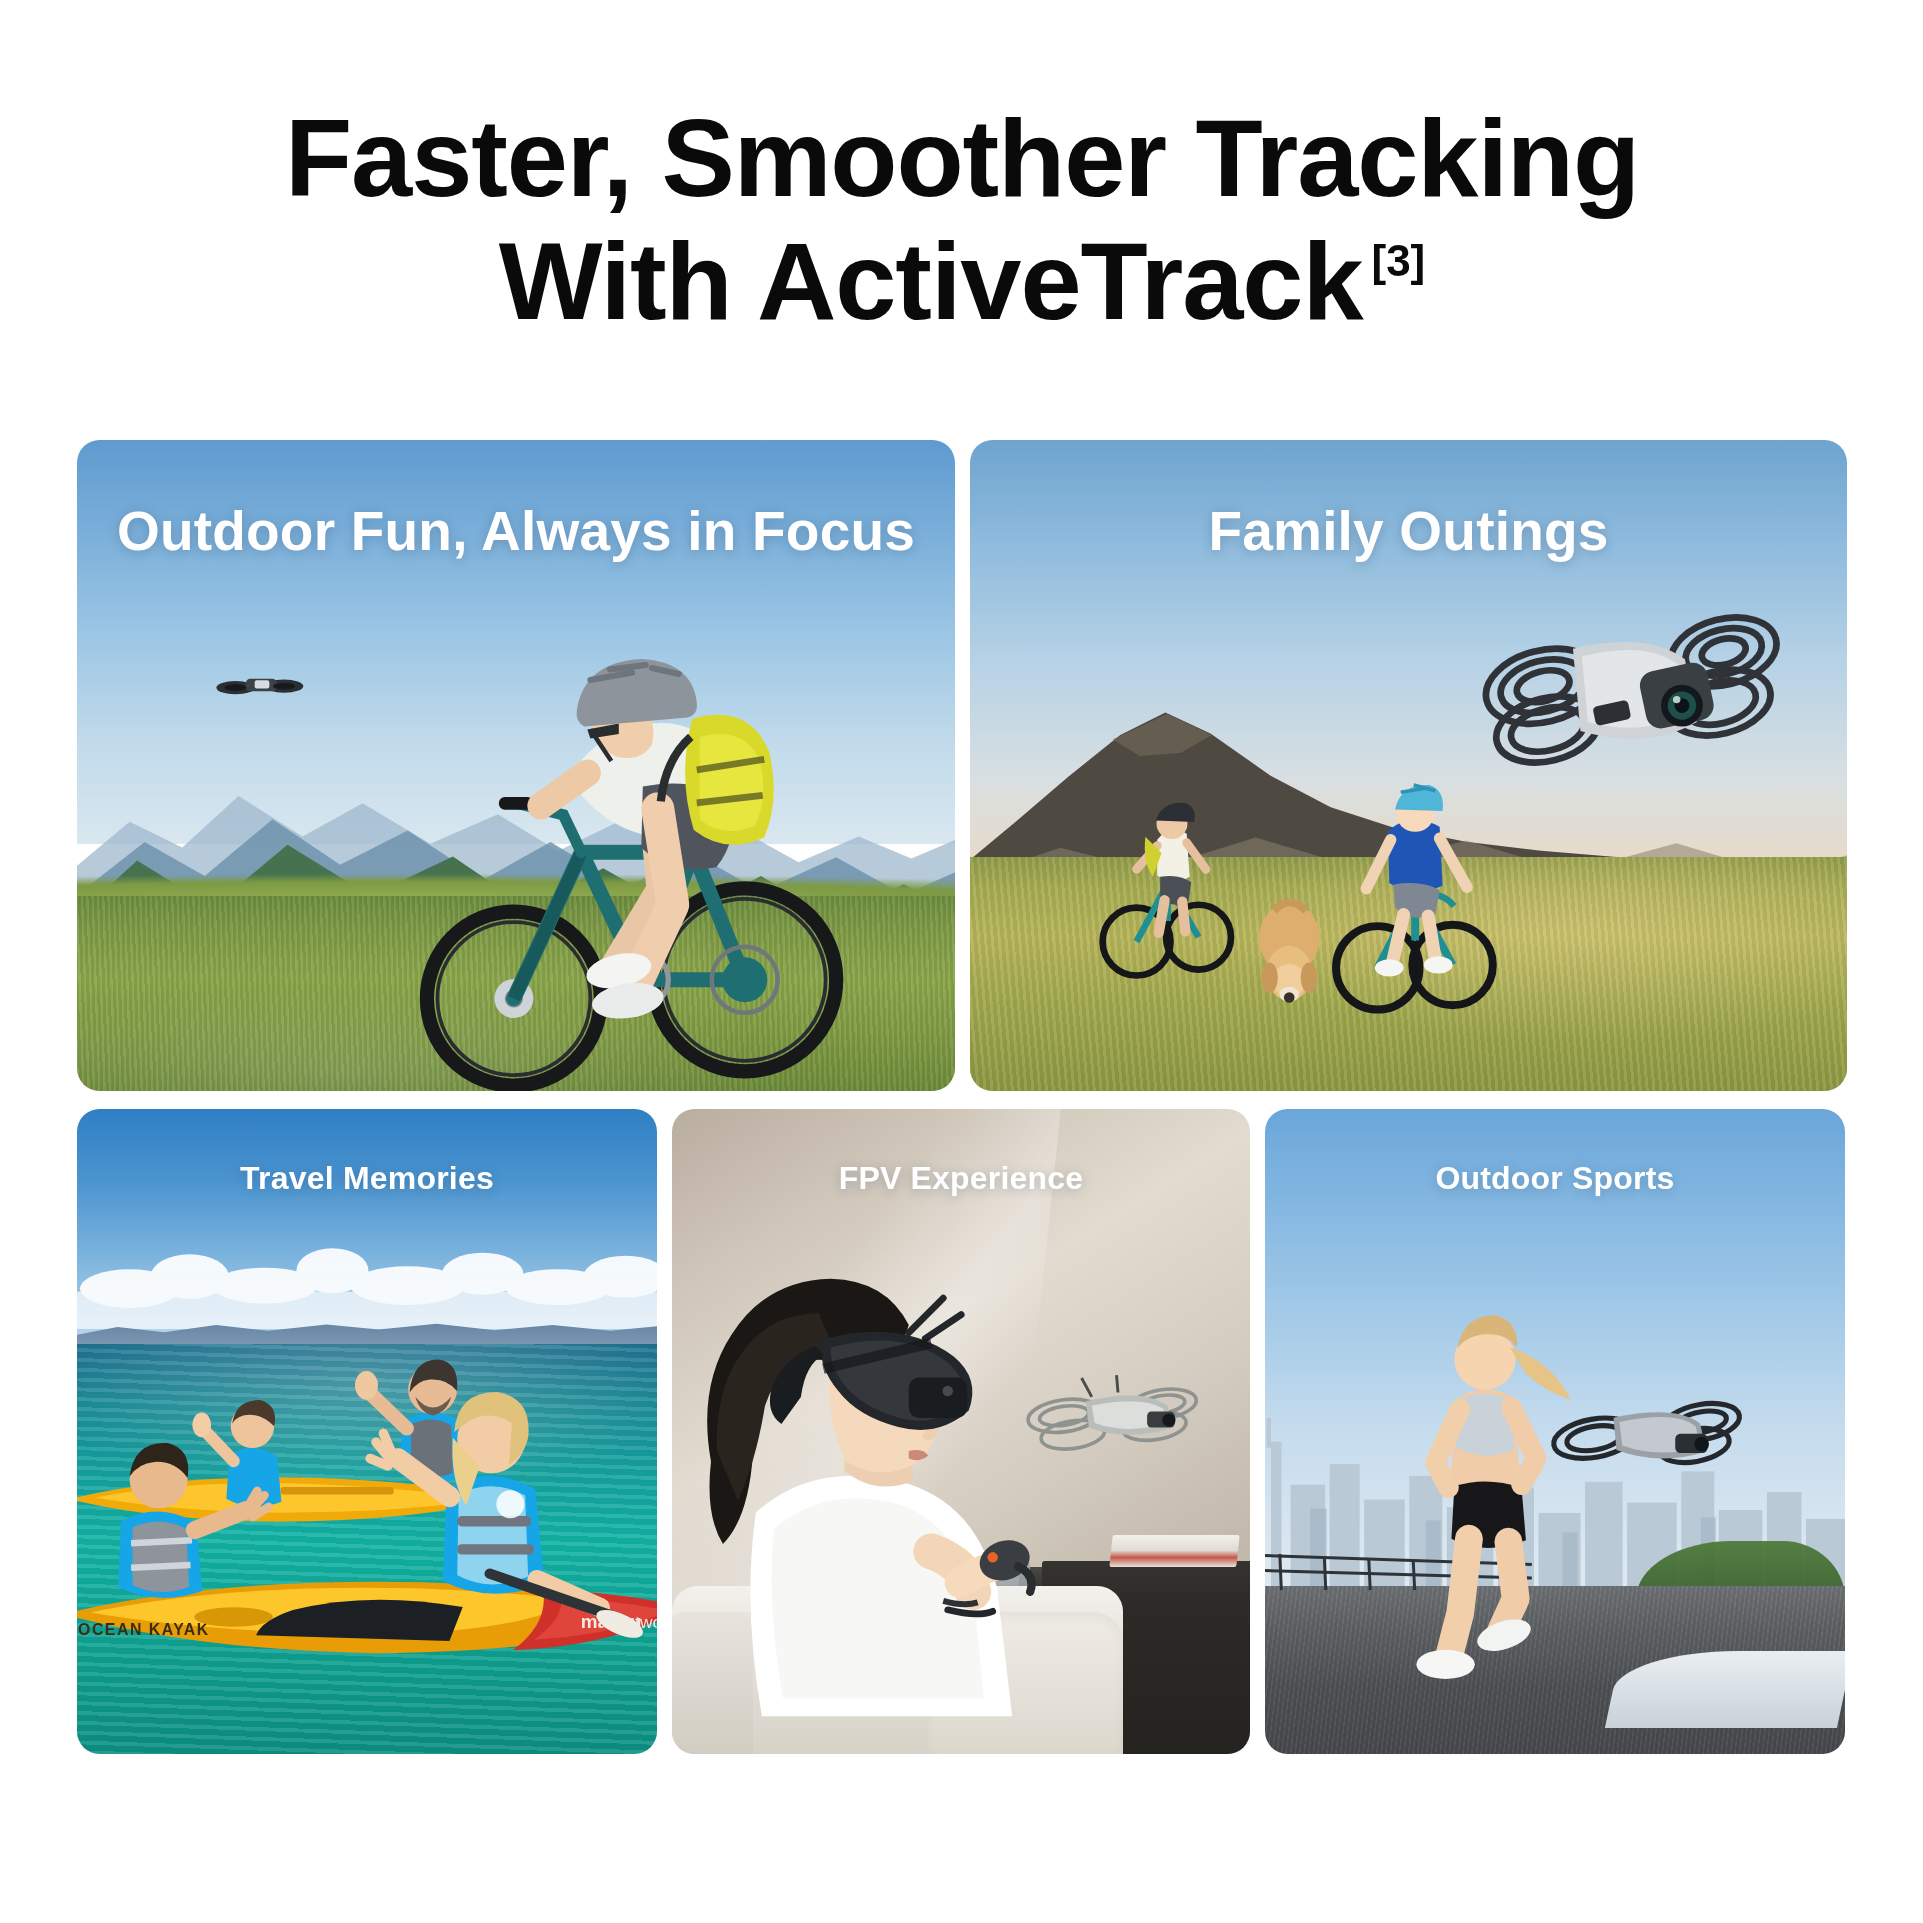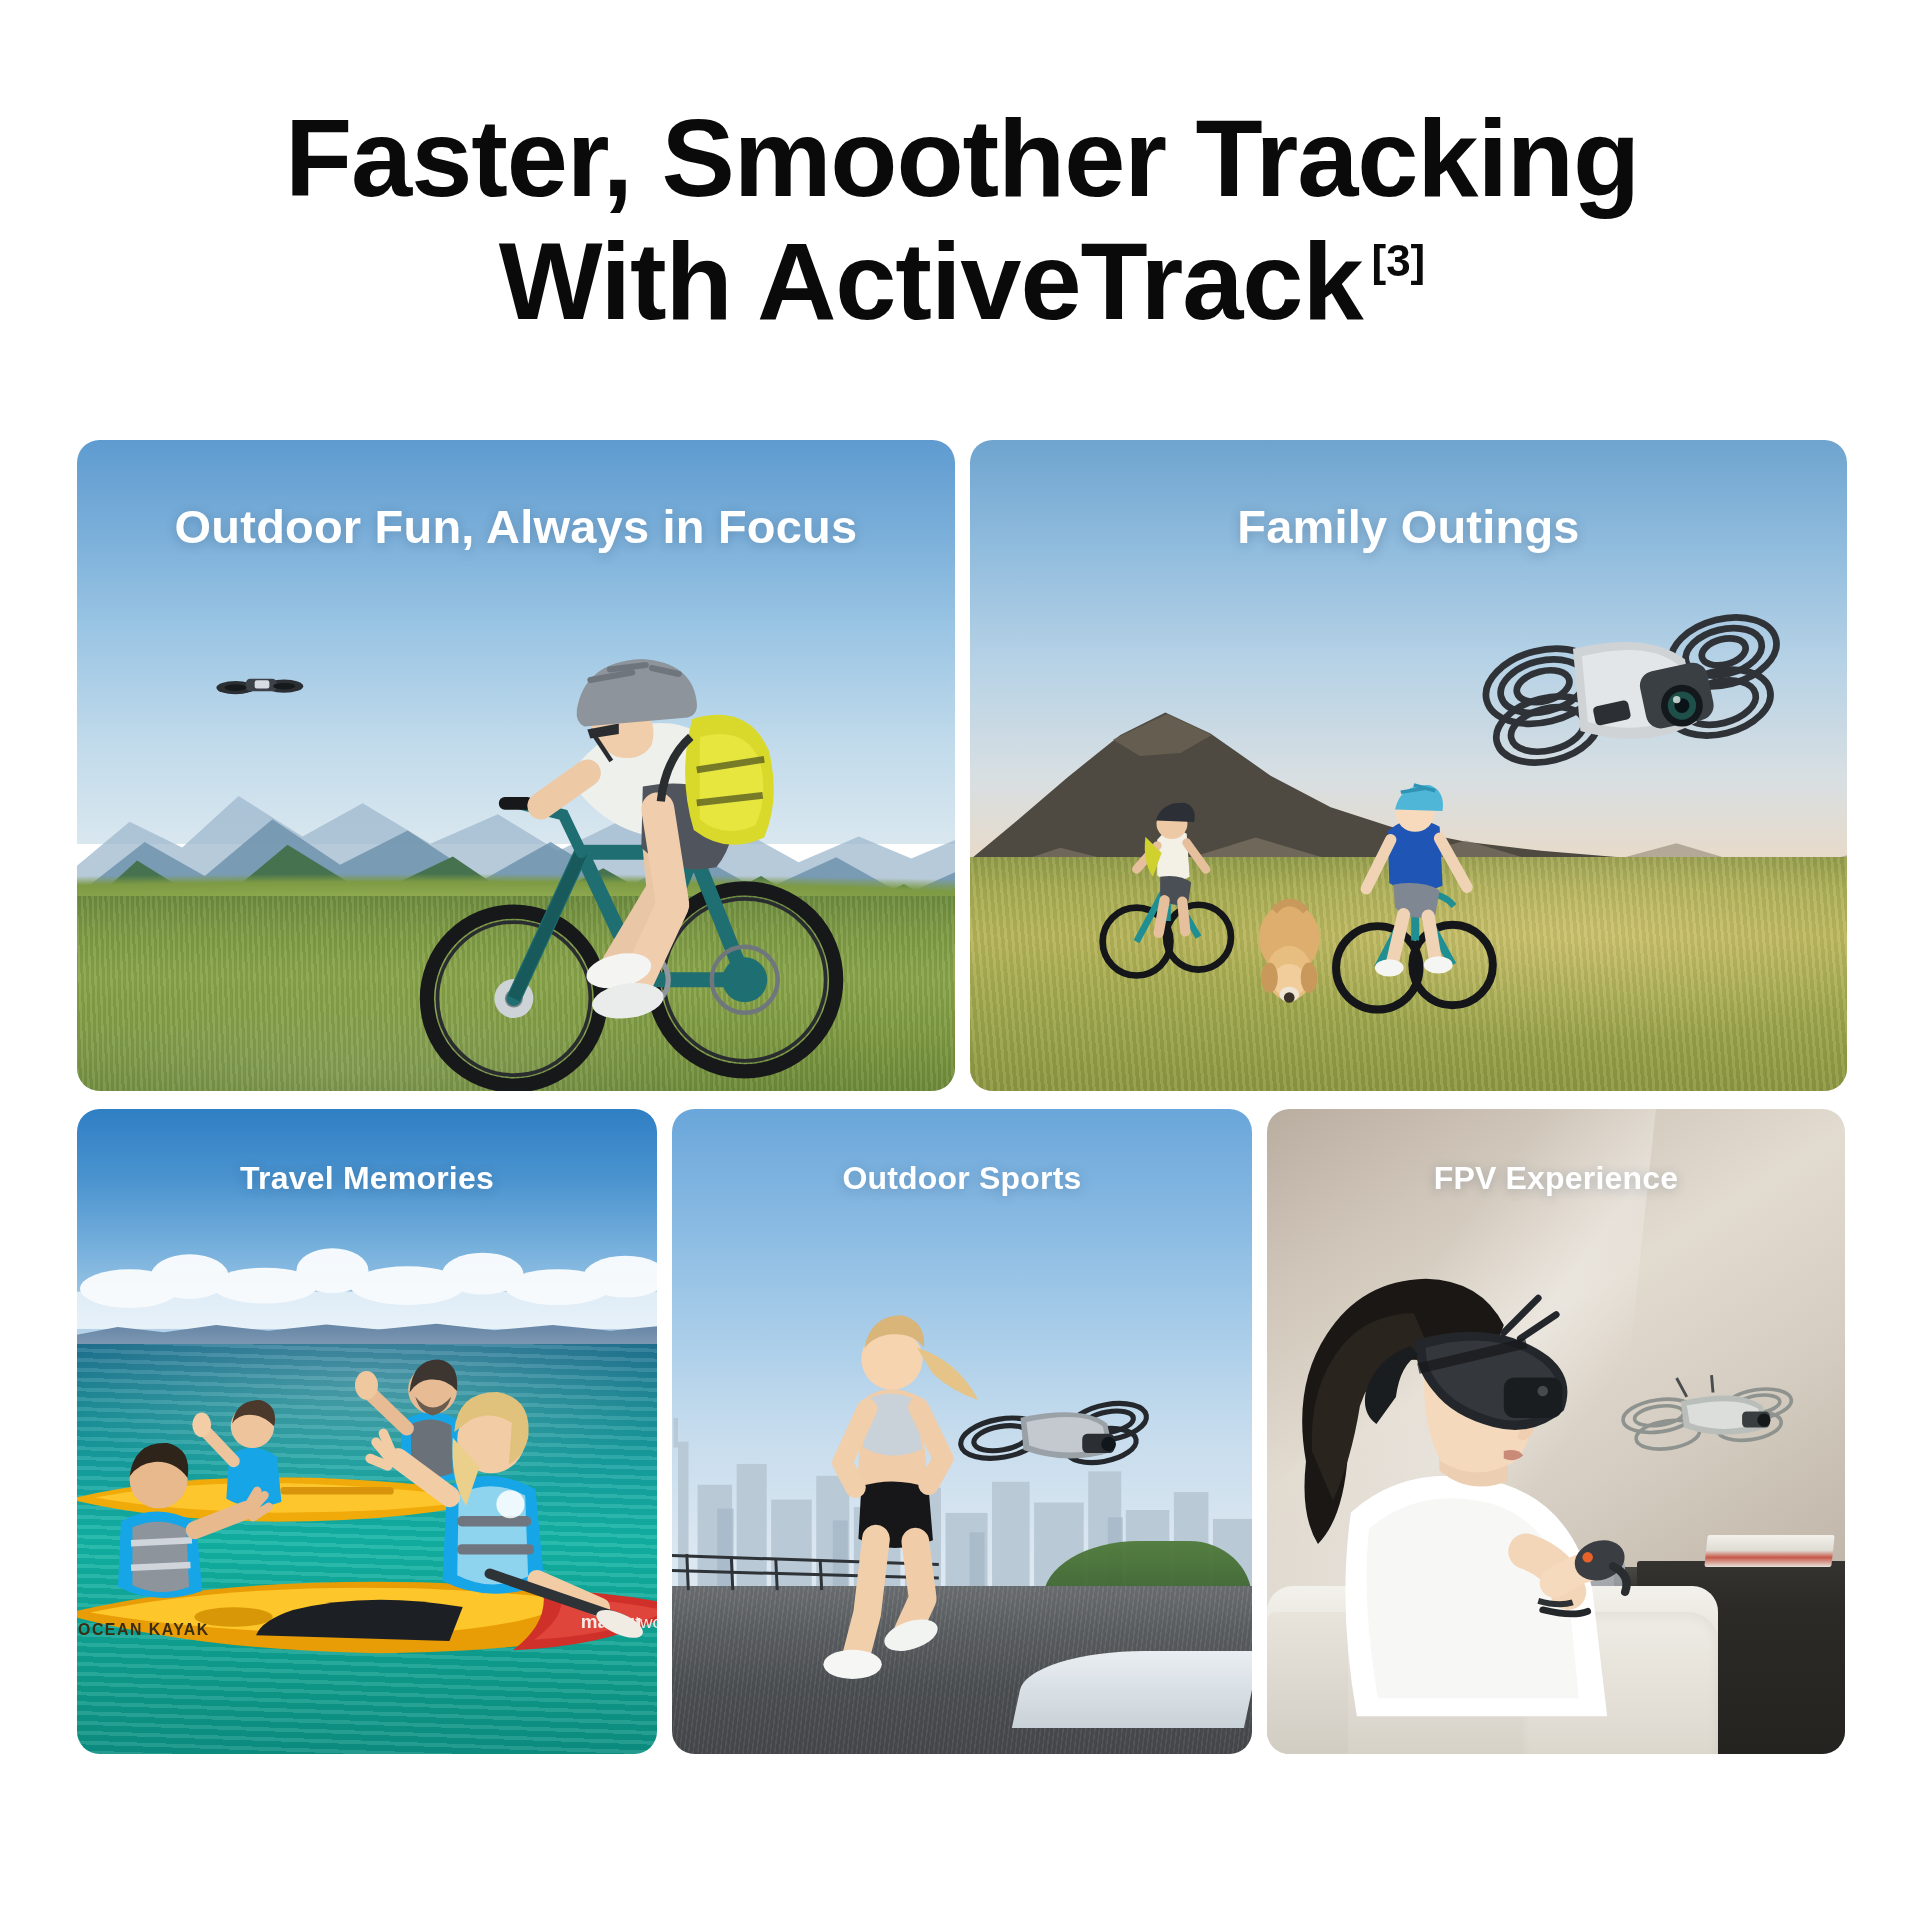--- a/index.html
+++ b/index.html
@@ -51,21 +51,21 @@
   .card.c3{ width:580px; }
   .card.c4{ width:580px; }
   .card.c5{ width:578px; }
 
   .scene{ position:absolute; inset:0; }
   .label{
     position:absolute; left:0; right:0;
     z-index:60;
     text-align:center;
     color:#ffffff;
-    font-size:47px;
+    font-size:55px;
     font-weight:600;
     letter-spacing:0.2px;
     text-shadow:0 1.5px 10.5px rgba(40,70,100,.28);
     white-space:nowrap;
   }
   .label.r1{ top:59px; }
   .label.r2{ top:51px; font-size:32px; }
 
   
   .c1 .sky{
@@ -466,20 +466,82 @@
             <path d="M214 262 L300 300" stroke="#f2cca4" stroke-width="26" stroke-linecap="round"></path>
             <path d="M150 254 L330 316" stroke="#2e3338" stroke-width="14" stroke-linecap="round"></path>
             <ellipse cx="326" cy="322" rx="34" ry="14" fill="#f0ece4" transform="rotate(24 326 322)"></ellipse>
           </svg>
 
           <svg class="fig" style="left:26%;top:72%;width:42%;height:14%" viewBox="0 0 330 110">
             <path d="M318 40 Q190 18 88 44 Q46 58 38 78 L300 86 Z" fill="#1c1f24"></path>
           </svg>
         </div>
         <div class="label r2">Travel Memories</div>
+      </div>
+
+      <div class="card c5">
+        <div class="scene">
+          <div class="room"></div>
+          <div class="beam"></div>
+          <div class="tabletop"></div>
+          <div class="table"></div>
+          <div class="books"></div>
+          <div class="screen"></div>
+          <div class="sofa"></div>
+          <div class="sofaarm"></div>
+          <div class="chair"></div>
+
+          <svg class="fig" style="left:60%;top:40%;width:34%;height:14%" viewBox="0 0 270 110">
+            <g stroke="#8e938f" fill="none" stroke-width="5">
+              <ellipse cx="62" cy="60" rx="50" ry="22" transform="rotate(-8 62 60)"></ellipse>
+              <ellipse cx="62" cy="60" rx="34" ry="13" transform="rotate(-8 62 60)"></ellipse>
+              <ellipse cx="198" cy="44" rx="46" ry="20" transform="rotate(-8 198 44)"></ellipse>
+              <ellipse cx="198" cy="44" rx="30" ry="12" transform="rotate(-8 198 44)"></ellipse>
+              <ellipse cx="186" cy="74" rx="44" ry="19" transform="rotate(-8 186 74)"></ellipse>
+              <ellipse cx="74" cy="86" rx="44" ry="19" transform="rotate(-8 74 86)"></ellipse>
+            </g>
+            <path d="M92 40 Q170 22 204 46 L212 76 Q150 96 96 76 Z" fill="#b9beba"></path>
+            <path d="M100 46 Q168 32 198 50 L204 70 Q148 86 104 70 Z" fill="#dbdedb"></path>
+            <rect x="176" y="54" width="38" height="22" rx="6" fill="#3a3d3f"></rect>
+            <circle cx="206" cy="66" r="9" fill="#14181a"></circle>
+            <path d="M100 34 L86 8 M136 28 L134 4" stroke="#4a4d4f" stroke-width="4"></path>
+          </svg>
+
+          <svg class="fig" style="left:2%;top:16%;width:70%;height:82%" viewBox="0 0 540 640">
+
+            <path d="M36 300 Q18 200 64 130 Q110 58 196 56 Q270 58 300 118 L268 210 Q210 148 148 170 Q96 194 92 290 Q86 376 52 410 Q28 372 36 300 Z" fill="#1b1714"></path>
+            <path d="M44 286 Q40 200 84 146 Q118 104 180 102 L200 150 Q130 158 108 226 Q96 300 72 352 Z" fill="#2a241f"></path>
+
+            <path d="M96 368 Q176 296 300 330 Q392 360 418 470 L438 640 L104 640 Q78 492 96 368 Z" fill="#ffffff"></path>
+            <path d="M120 390 Q190 330 290 358 Q360 384 386 470 L400 616 L132 616 Q110 486 120 390 Z" fill="#f7f7f5"></path>
+
+            <path d="M214 236 L300 240 L306 326 Q254 346 214 312 Z" fill="#eccfb2"></path>
+            <path d="M196 150 Q288 128 330 194 Q352 250 318 298 Q266 330 216 300 Q186 244 196 150 Z" fill="#f5d9bd"></path>
+            <path d="M330 240 Q346 248 336 266 Q326 276 318 268 Z" fill="#f0cfb0"></path>
+            <path d="M300 286 Q318 282 326 292 Q314 302 300 296 Z" fill="#c98b78"></path>
+
+            <path d="M182 138 Q290 108 360 160 Q396 190 380 232 Q340 268 286 254 Q232 240 206 206 Q180 176 182 138 Z" fill="#23262a"></path>
+            <path d="M196 148 Q292 122 352 168 Q382 194 368 226 Q332 254 288 242 Q238 228 214 198 Q194 172 196 148 Z" fill="#34383d"></path>
+            <rect x="300" y="188" width="78" height="54" rx="14" fill="#1a1d20"></rect>
+            <circle cx="352" cy="206" r="7" fill="#46494d"></circle>
+            <path d="M176 146 Q130 162 116 206 Q110 236 130 250 L156 214 Q162 170 186 158 Z" fill="#1a1d20"></path>
+            <path d="M300 128 L346 82 M322 136 L370 104" stroke="#23262a" stroke-width="9" stroke-linecap="round"></path>
+            <path d="M186 176 L330 142" stroke="#15171a" stroke-width="14" opacity=".7"></path>
+
+            <path d="M330 420 Q376 436 386 474" stroke="#f3d6b8" stroke-width="48" fill="none" stroke-linecap="round"></path>
+            <path d="M368 462 Q402 440 424 438" stroke="#f5dabd" stroke-width="40" fill="none" stroke-linecap="round"></path>
+            <ellipse cx="428" cy="432" rx="34" ry="26" fill="#3a3e42" transform="rotate(-18 428 432)"></ellipse>
+            <circle cx="412" cy="428" r="7" fill="#e8622a"></circle>
+            <path d="M446 440 Q470 452 462 474" stroke="#2a2d30" stroke-width="11" fill="none" stroke-linecap="round"></path>
+            <path d="M352 498 Q392 508 412 500" stroke="#24272a" stroke-width="9" fill="none" stroke-linecap="round"></path>
+
+            <path d="M346 486 Q374 494 392 488" stroke="#2e3134" stroke-width="8" fill="none"></path>
+          </svg>
+        </div>
+        <div class="label r2">FPV Experience</div>
       </div>
 
       <div class="card c4">
         <div class="scene">
           <div class="sky"></div>
           <svg class="skyline" viewBox="0 0 772 330" preserveAspectRatio="none">
             <g fill="#b9c8d5" opacity=".95">
               <rect x="8" y="118" width="14" height="212"></rect>
               <rect x="2" y="86" width="6" height="40"></rect>
               <rect x="34" y="176" width="46" height="154"></rect>
@@ -544,78 +606,16 @@
             <ellipse cx="152" cy="450" rx="38" ry="19" fill="#f2f4f2" transform="rotate(-18 152 450)"></ellipse>
             <path d="M92 140 L58 214 L76 248" stroke="#f2cfab" stroke-width="28" fill="none" stroke-linecap="round" stroke-linejoin="round"></path>
             <path d="M162 138 L196 208 L176 244" stroke="#f0cca8" stroke-width="28" fill="none" stroke-linecap="round" stroke-linejoin="round"></path>
             <circle cx="126" cy="72" r="42" fill="#f6d4b0"></circle>
             <path d="M88 58 Q96 12 140 12 Q172 20 170 56 Q154 36 126 38 Q100 40 88 58 Z" fill="#d9b57a"></path>
             <path d="M160 56 Q216 74 244 128 Q208 116 182 92 Z" fill="#e6c487"></path>
           </svg>
         </div>
         <div class="label r2">Outdoor Sports</div>
       </div>
-
-      <div class="card c5">
-        <div class="scene">
-          <div class="room"></div>
-          <div class="beam"></div>
-          <div class="tabletop"></div>
-          <div class="table"></div>
-          <div class="books"></div>
-          <div class="screen"></div>
-          <div class="sofa"></div>
-          <div class="sofaarm"></div>
-          <div class="chair"></div>
-
-          <svg class="fig" style="left:60%;top:40%;width:34%;height:14%" viewBox="0 0 270 110">
-            <g stroke="#8e938f" fill="none" stroke-width="5">
-              <ellipse cx="62" cy="60" rx="50" ry="22" transform="rotate(-8 62 60)"></ellipse>
-              <ellipse cx="62" cy="60" rx="34" ry="13" transform="rotate(-8 62 60)"></ellipse>
-              <ellipse cx="198" cy="44" rx="46" ry="20" transform="rotate(-8 198 44)"></ellipse>
-              <ellipse cx="198" cy="44" rx="30" ry="12" transform="rotate(-8 198 44)"></ellipse>
-              <ellipse cx="186" cy="74" rx="44" ry="19" transform="rotate(-8 186 74)"></ellipse>
-              <ellipse cx="74" cy="86" rx="44" ry="19" transform="rotate(-8 74 86)"></ellipse>
-            </g>
-            <path d="M92 40 Q170 22 204 46 L212 76 Q150 96 96 76 Z" fill="#b9beba"></path>
-            <path d="M100 46 Q168 32 198 50 L204 70 Q148 86 104 70 Z" fill="#dbdedb"></path>
-            <rect x="176" y="54" width="38" height="22" rx="6" fill="#3a3d3f"></rect>
-            <circle cx="206" cy="66" r="9" fill="#14181a"></circle>
-            <path d="M100 34 L86 8 M136 28 L134 4" stroke="#4a4d4f" stroke-width="4"></path>
-          </svg>
-
-          <svg class="fig" style="left:2%;top:16%;width:70%;height:82%" viewBox="0 0 540 640">
-
-            <path d="M36 300 Q18 200 64 130 Q110 58 196 56 Q270 58 300 118 L268 210 Q210 148 148 170 Q96 194 92 290 Q86 376 52 410 Q28 372 36 300 Z" fill="#1b1714"></path>
-            <path d="M44 286 Q40 200 84 146 Q118 104 180 102 L200 150 Q130 158 108 226 Q96 300 72 352 Z" fill="#2a241f"></path>
-
-            <path d="M96 368 Q176 296 300 330 Q392 360 418 470 L438 640 L104 640 Q78 492 96 368 Z" fill="#ffffff"></path>
-            <path d="M120 390 Q190 330 290 358 Q360 384 386 470 L400 616 L132 616 Q110 486 120 390 Z" fill="#f7f7f5"></path>
-
-            <path d="M214 236 L300 240 L306 326 Q254 346 214 312 Z" fill="#eccfb2"></path>
-            <path d="M196 150 Q288 128 330 194 Q352 250 318 298 Q266 330 216 300 Q186 244 196 150 Z" fill="#f5d9bd"></path>
-            <path d="M330 240 Q346 248 336 266 Q326 276 318 268 Z" fill="#f0cfb0"></path>
-            <path d="M300 286 Q318 282 326 292 Q314 302 300 296 Z" fill="#c98b78"></path>
-
-            <path d="M182 138 Q290 108 360 160 Q396 190 380 232 Q340 268 286 254 Q232 240 206 206 Q180 176 182 138 Z" fill="#23262a"></path>
-            <path d="M196 148 Q292 122 352 168 Q382 194 368 226 Q332 254 288 242 Q238 228 214 198 Q194 172 196 148 Z" fill="#34383d"></path>
-            <rect x="300" y="188" width="78" height="54" rx="14" fill="#1a1d20"></rect>
-            <circle cx="352" cy="206" r="7" fill="#46494d"></circle>
-            <path d="M176 146 Q130 162 116 206 Q110 236 130 250 L156 214 Q162 170 186 158 Z" fill="#1a1d20"></path>
-            <path d="M300 128 L346 82 M322 136 L370 104" stroke="#23262a" stroke-width="9" stroke-linecap="round"></path>
-            <path d="M186 176 L330 142" stroke="#15171a" stroke-width="14" opacity=".7"></path>
-
-            <path d="M330 420 Q376 436 386 474" stroke="#f3d6b8" stroke-width="48" fill="none" stroke-linecap="round"></path>
-            <path d="M368 462 Q402 440 424 438" stroke="#f5dabd" stroke-width="40" fill="none" stroke-linecap="round"></path>
-            <ellipse cx="428" cy="432" rx="34" ry="26" fill="#3a3e42" transform="rotate(-18 428 432)"></ellipse>
-            <circle cx="412" cy="428" r="7" fill="#e8622a"></circle>
-            <path d="M446 440 Q470 452 462 474" stroke="#2a2d30" stroke-width="11" fill="none" stroke-linecap="round"></path>
-            <path d="M352 498 Q392 508 412 500" stroke="#24272a" stroke-width="9" fill="none" stroke-linecap="round"></path>
-
-            <path d="M346 486 Q374 494 392 488" stroke="#2e3134" stroke-width="8" fill="none"></path>
-          </svg>
-        </div>
-        <div class="label r2">FPV Experience</div>
-      </div>
     </div>
   </div>
 </div>
 
 
 </body></html>

